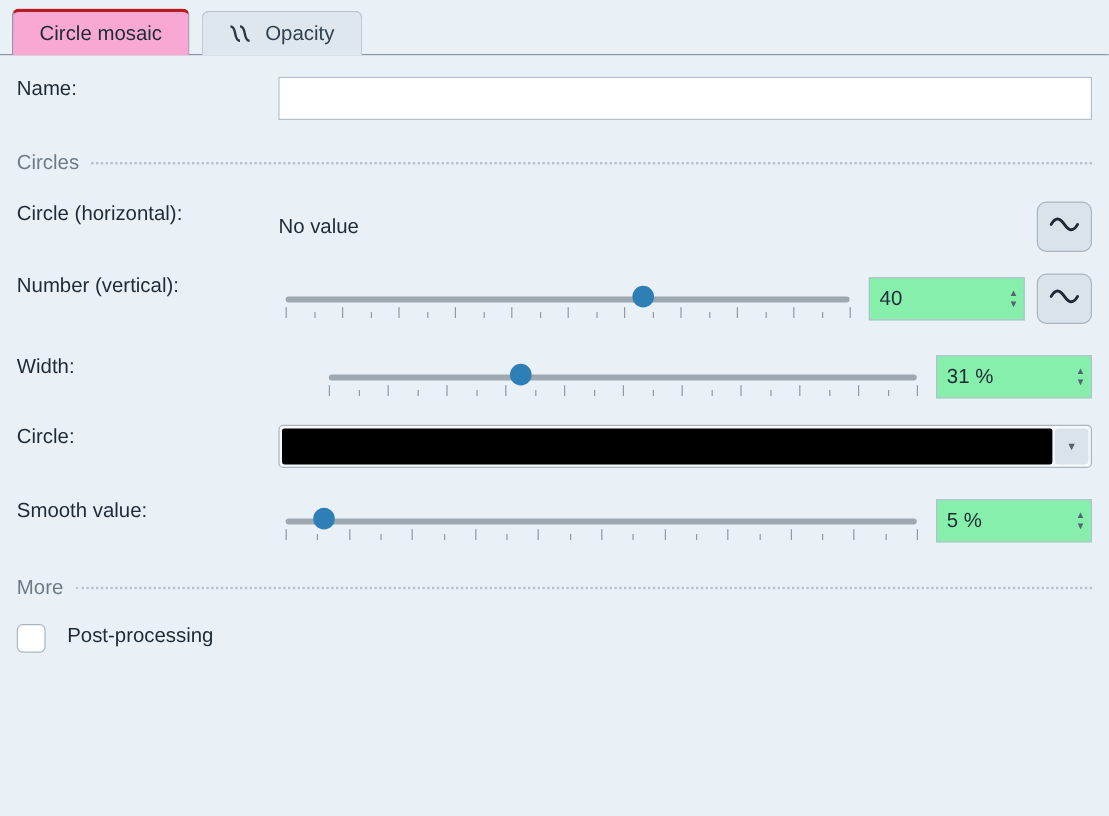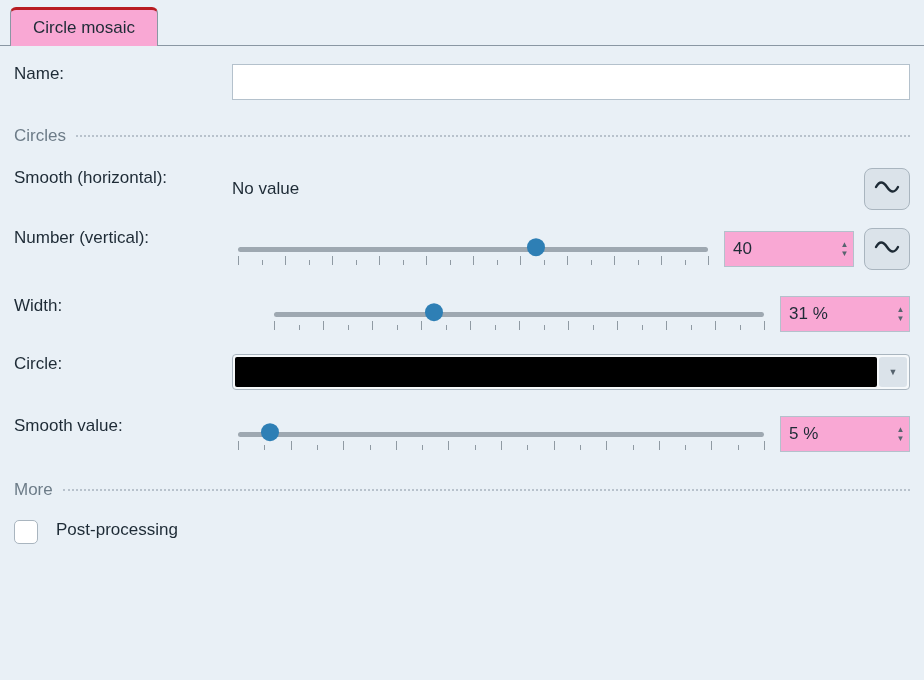--- a/index.html
+++ b/index.html
@@ -121,21 +121,21 @@
     position: absolute;
     bottom: 0;
     width: 1px;
     background: #8f9aa3;
   }
   .spin {
     flex: 0 0 130px;
     width: 130px;
     height: 36px;
     border: 1px solid #b4c1cc;
-    background: #f9a8d4;
+    background: #86efac;
     display: flex;
     align-items: stretch;
   }
   .spin input {
     border: none;
     width: 100%;
     padding: 2px 8px;
     font-size: 17px;
     color: #1e2b36;
     background: transparent;
@@ -203,38 +203,47 @@
     margin-top: 12px;
   }
 </style>
 </head>
 <body>
 
 <div class="tabs">
   <div class="tab active">
     <span>Circle mosaic</span>
   </div>
+  <div class="tab">
+    <span class="icon">
+      <svg width="22" height="16" viewBox="0 0 22 16">
+        <path d="M1 2 Q4 2 5 8 Q6 14 9 14" fill="none" stroke="#2a3742" stroke-width="2"></path>
+        <path d="M9 2 Q12 2 13 8 Q14 14 17 14" fill="none" stroke="#2a3742" stroke-width="2"></path>
+      </svg>
+    </span>
+    <span>Opacity</span>
+  </div>
 </div>
 
 <div class="panel">
 
   <div class="row">
     <div class="label">Name:</div>
     <div class="control">
       <input class="text" type="text" value="" style="">
     </div>
   </div>
 
   <div class="section-head">
     <span>Circles</span>
     <span class="dots"></span>
   </div>
 
   <div class="row" style="margin-top:22px; margin-bottom:12px;">
-    <div class="label">Smooth (horizontal):</div>
+    <div class="label">Circle (horizontal):</div>
     <div class="control">
       <span class="novalue">No value</span>
       <span style="flex:1 1 auto"></span>
       <div class="wave-btn">
         <span>
           <svg width="26" height="18" viewBox="0 0 26 18">
               <path d="M2 9 Q7 0 13 9 Q19 18 24 9" fill="none" stroke="#1e2b36" stroke-width="2.4" stroke-linecap="round"></path>
             </svg>
         </span>
       </div>

